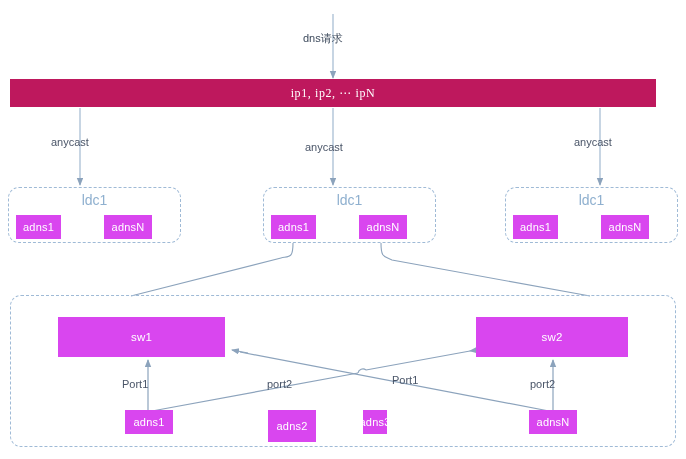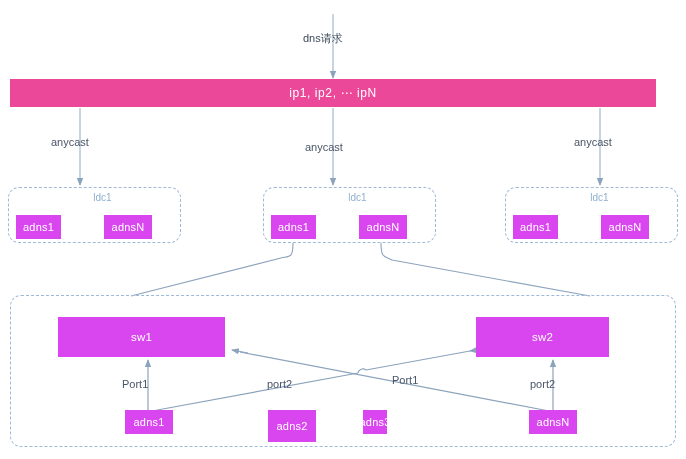--- a/index.html
+++ b/index.html
@@ -35,42 +35,43 @@
     align-items: center;
     justify-content: center;
     box-sizing: border-box;
     letter-spacing: 0.2px;
   }
   .node.wide {
     font-size: 11.5px;
   }
   .ipbar {
     position: absolute;
-    background: #ec4899;
+    background: #be185d;
     color: #ffffff;
     font-size: 12px;
     display: flex;
     align-items: center;
     justify-content: center;
     letter-spacing: 0.6px;
+    font-family: Liberation Serif, serif;
   }
   .group {
     position: absolute;
     border: 1.3px dashed #9fbad6;
     border-radius: 11px;
     box-sizing: border-box;
     background: transparent;
   }
   .group-label {
     position: absolute;
     top: 4px;
-    left: 8px;
+    left: 0;
     width: 100%;
     text-align: center;
-    font-size: 10px;
+    font-size: 14px;
     color: #8fb0cf;
   }
   .edge-label {
     position: absolute;
     font-size: 11px;
     color: #4a5568;
     white-space: nowrap;
   }
   .edge-label.cn {
     color: #3d4a5c;
@@ -141,21 +142,21 @@
 
   <div class="group" style="left:505px; top:187px; width:173px; height:56px;">
     <div class="group-label">ldc1</div>
   </div>
   <div class="node" style="left:513px; top:215px; width:45px; height:24px;">adns1</div>
   <div class="node" style="left:601px; top:215px; width:48px; height:24px;">adnsN</div>
 
   <div class="group" style="left:10px; top:295px; width:666px; height:152px;"></div>
 
   <div class="node wide" style="left:58px; top:317px; width:167px; height:40px;">sw1</div>
-  <div class="node wide" style="left:476px; top:317px; width:133px; height:40px;">sw2</div>
+  <div class="node wide" style="left:476px; top:317px; width:152px; height:40px;">sw2</div>
 
   <div class="edge-label" style="left:122px; top:378px;">Port1</div>
   <div class="edge-label" style="left:267px; top:378px;">port2</div>
   <div class="edge-label" style="left:392px; top:374px;">Port1</div>
   <div class="edge-label" style="left:530px; top:378px;">port2</div>
 
   <div class="node" style="left:125px; top:410px; width:48px; height:24px;">adns1</div>
   <div class="node" style="left:268px; top:410px; width:48px; height:32px;">adns2</div>
   <div class="node" style="left:363px; top:410px; width:24px; height:24px;">adns3</div>
   <div class="node" style="left:529px; top:410px; width:48px; height:24px;">adnsN</div>

